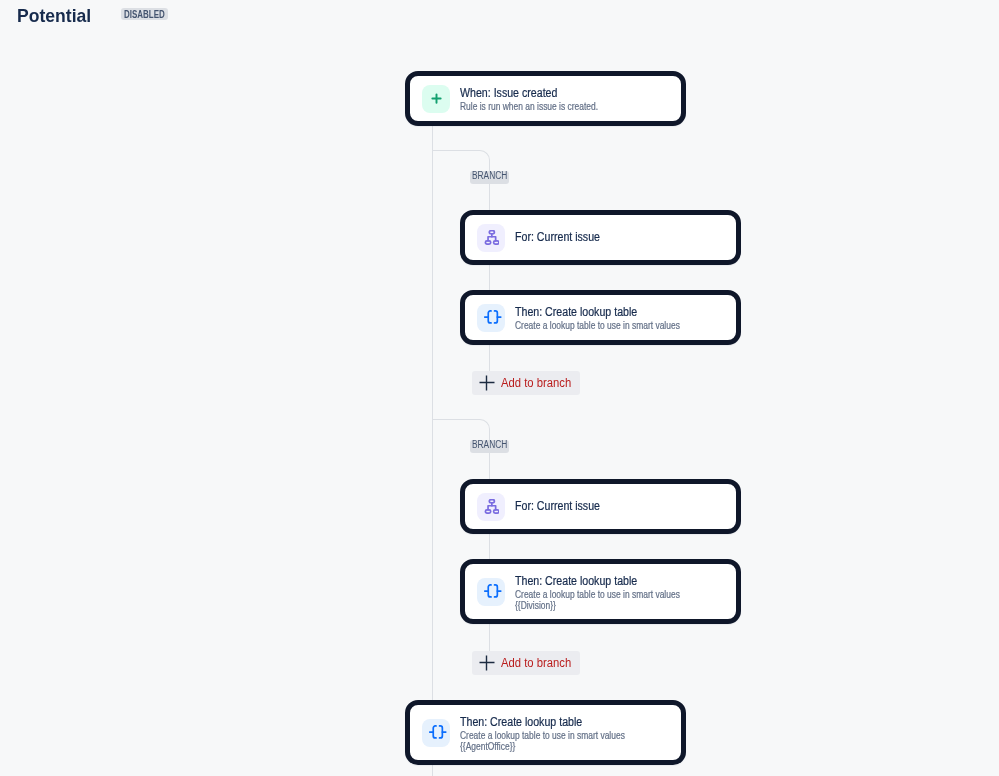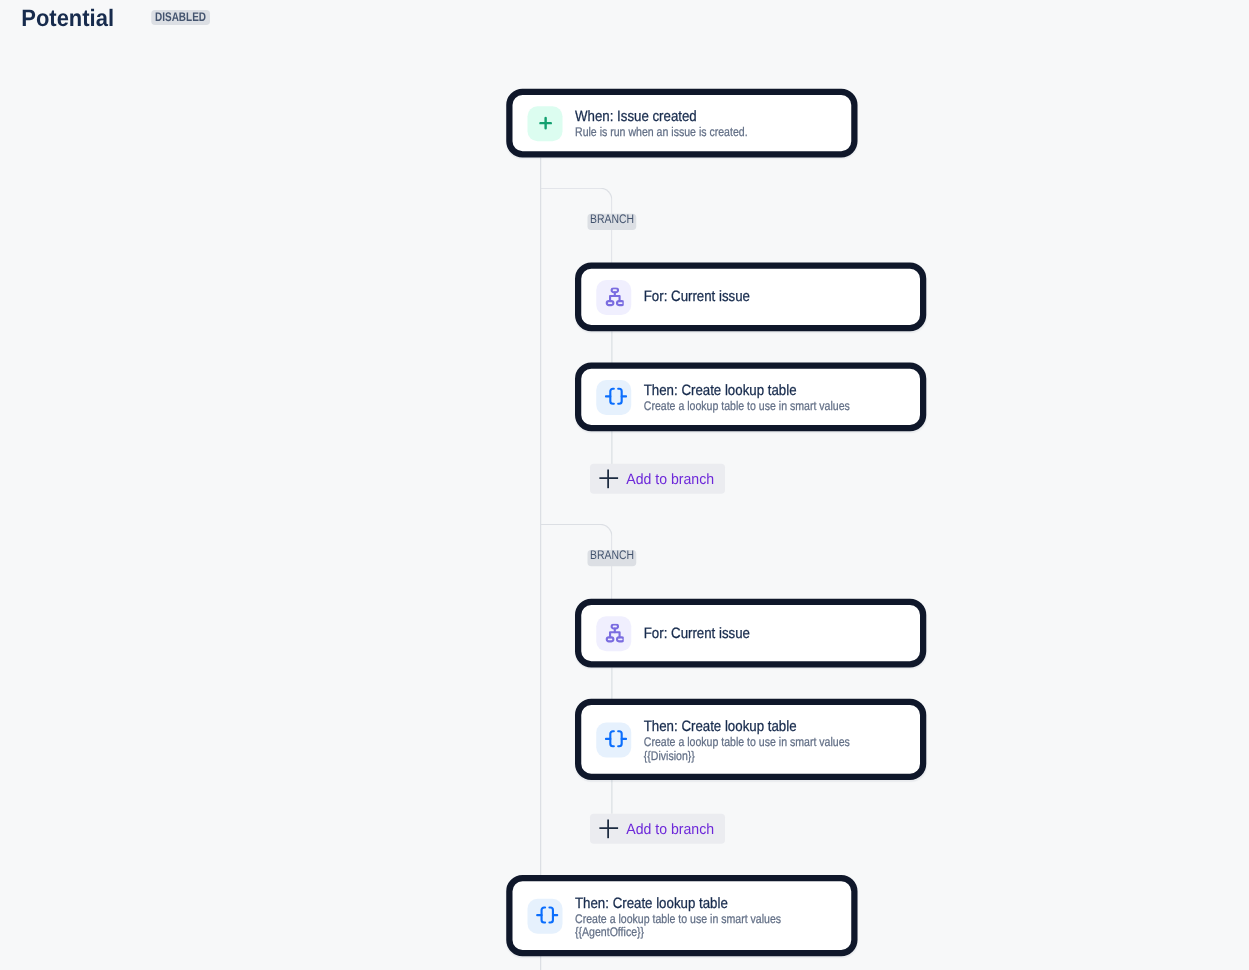--- a/index.html
+++ b/index.html
@@ -38,21 +38,21 @@
 
   
   .branch-label{position:absolute;height:13px;border-radius:3px;background:#dcdfe4;
       display:flex;align-items:flex-start;justify-content:center;box-sizing:border-box;width:38.5px;}
   .branch-label span{font-size:10px;color:#44546f;line-height:10px;white-space:nowrap;
       display:block;width:35.2px;transform:scaleX(0.834);transform-origin:left center;}
 
   
   .addbtn{position:absolute;background:#ebecf0;border:none;border-radius:3px;
       height:24px;display:flex;align-items:center;padding:0;width:108px;
-      color:#6d28d9;font-family:"Liberation Sans",sans-serif;cursor:pointer;}
+      color:#b91c1c;font-family:"Liberation Sans",sans-serif;cursor:pointer;}
   .addbtn .plus{position:absolute;left:7.0px;top:4.0px;display:block;}
   .addbtn .lbl{position:absolute;left:28.9px;top:5.6px;font-size:12px;line-height:14px;
       white-space:nowrap;transform:scaleX(0.94);transform-origin:left center;}
   svg{display:block;}
 </style>
 </head>
 <body>
 
 <div class="page">
 

